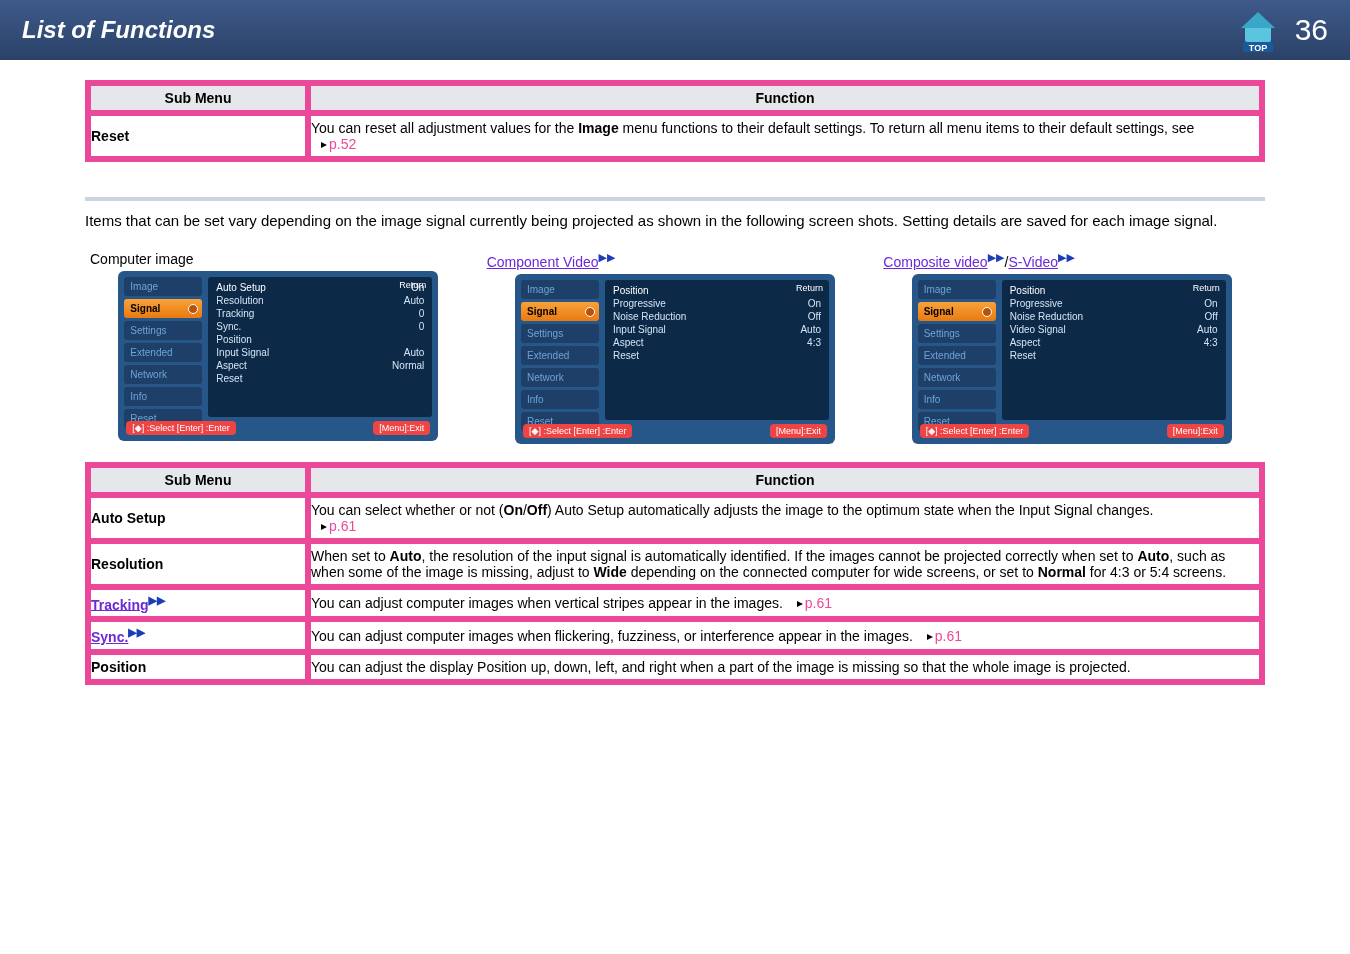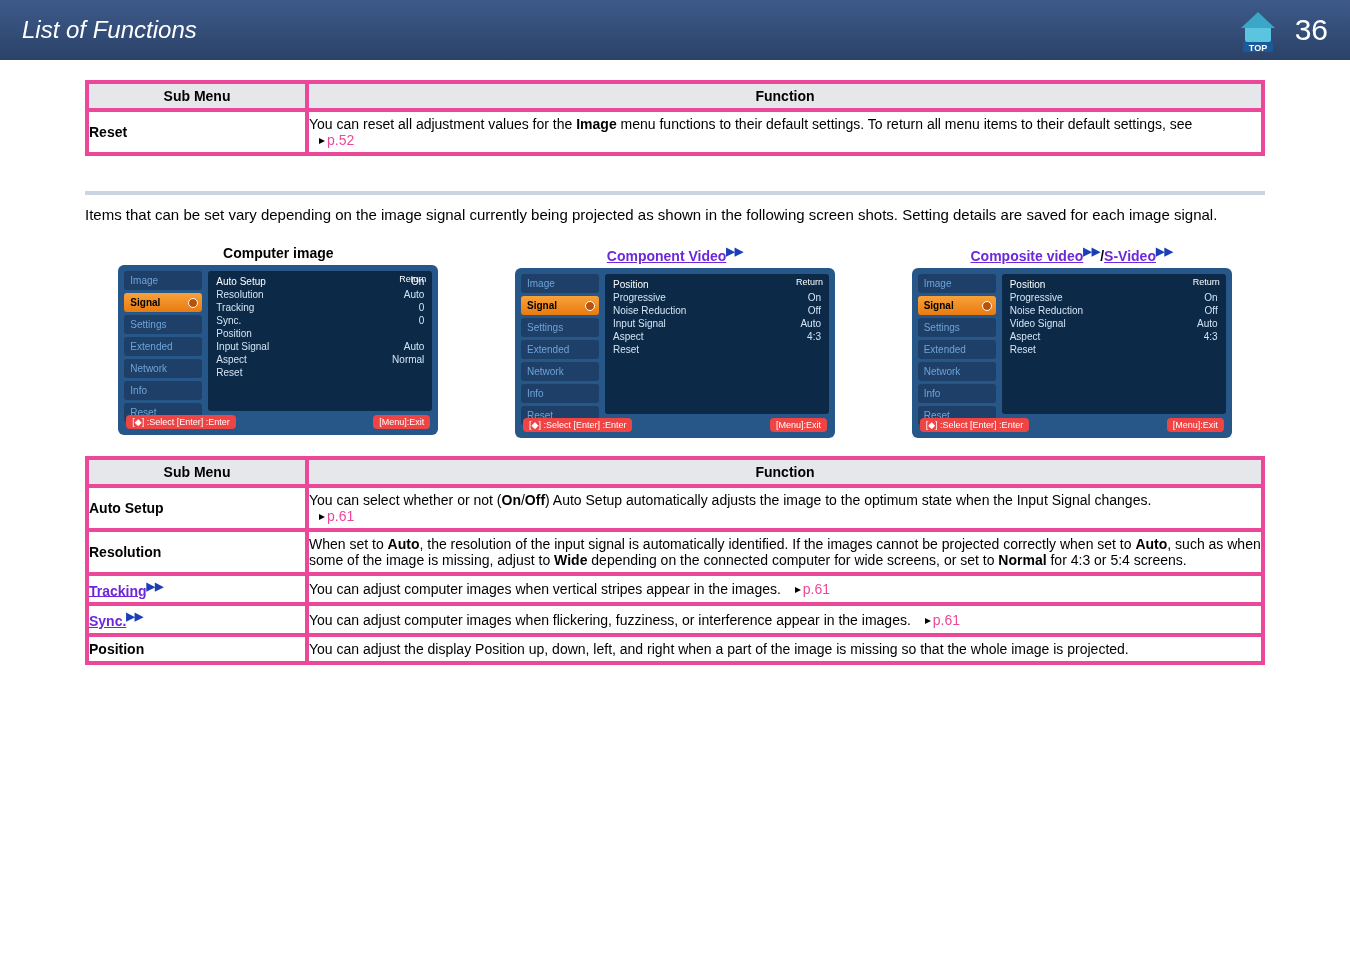--- a/index.html
+++ b/index.html
@@ -13,21 +13,21 @@
     background: linear-gradient(to bottom, #3d5a8a 0%, #2b4268 100%);
     color: #fff;
     height: 60px;
     display: flex;
     align-items: center;
     justify-content: space-between;
     padding: 0 22px;
   }
   .header-title {
     font-size: 24px;
-    font-weight: normal;
+    font-weight: bold;
     font-style: italic;
   }
   .header-right {
     display: flex;
     align-items: center;
     gap: 12px;
   }
   .page-num {
     font-size: 30px;
     font-weight: normal;
@@ -40,21 +40,21 @@
   .top-icon svg { display: block; }
 
   .content { padding: 20px 85px 20px 85px; }
 
   table.menu-table {
     border-collapse: collapse;
     width: 100%;
     font-size: 14px;
   }
   table.menu-table th, table.menu-table td {
-    border: 4px solid #ec4899;
+    border: 6px solid #ec4899;
     padding: 4px 0;
     text-align: left;
   }
   table.menu-table th {
     background: #e5e7eb;
     font-weight: bold;
     text-align: center;
   }
   table.menu-table th:first-child { width: 220px; }
   table.menu-table td:first-child { font-weight: bold; }
@@ -96,22 +96,21 @@
 
   .screenshots-row {
     display: flex;
     justify-content: space-around;
     align-items: flex-start;
     gap: 20px;
     margin: 6px 5px 18px;
   }
   .shot-col { flex: 1; }
   .shot-caption {
-    text-align: center;
-    font-weight: bold;
+    font-weight: normal;
     font-size: 14px;
     margin-bottom: 4px;
   }
 
   .osd {
     background: #275688;
     border-radius: 6px;
     padding: 6px;
     color: #fff;
     font-family: Arial, sans-serif;

